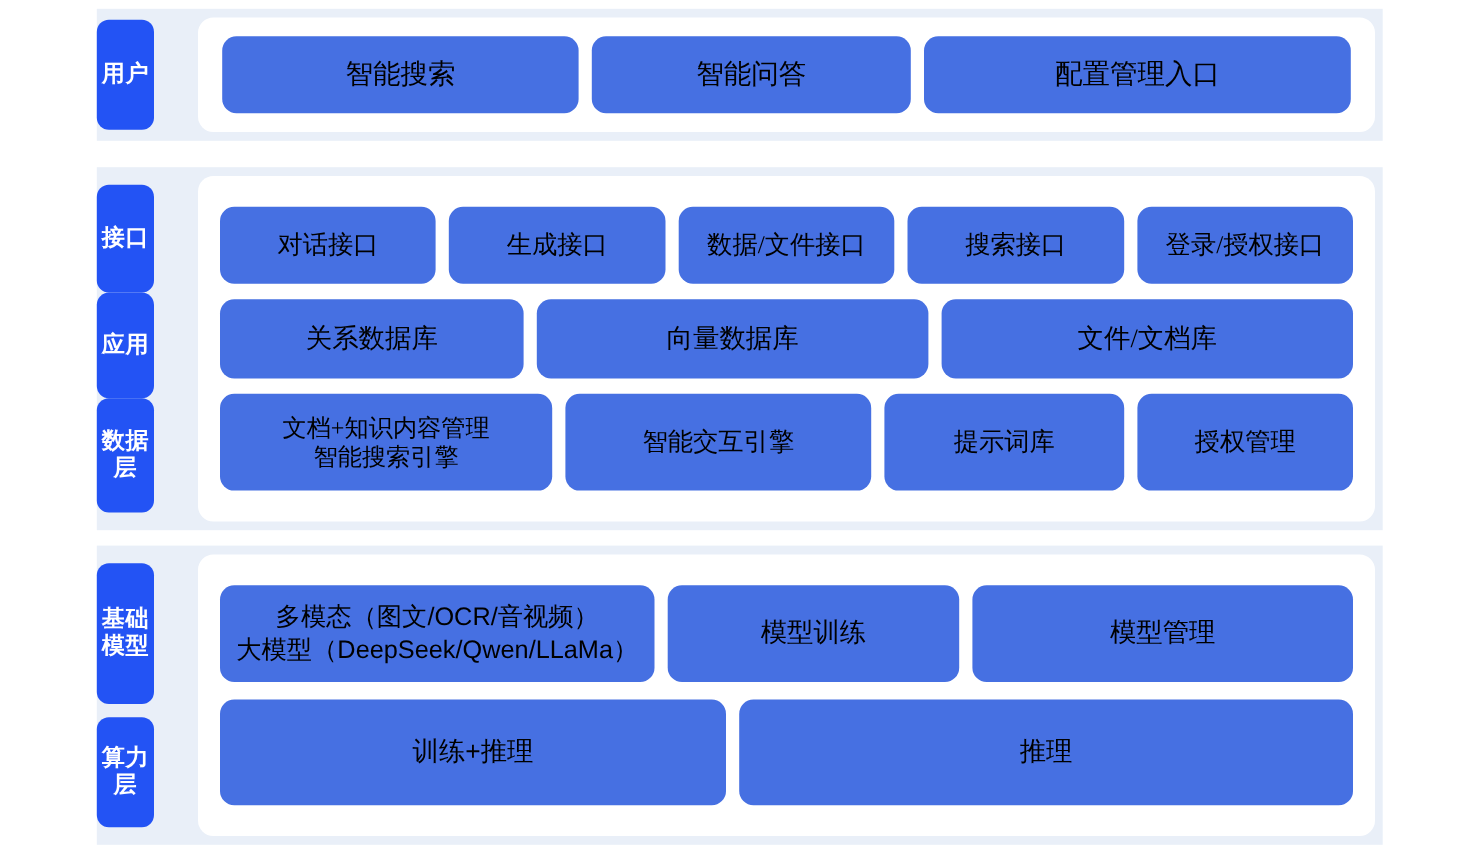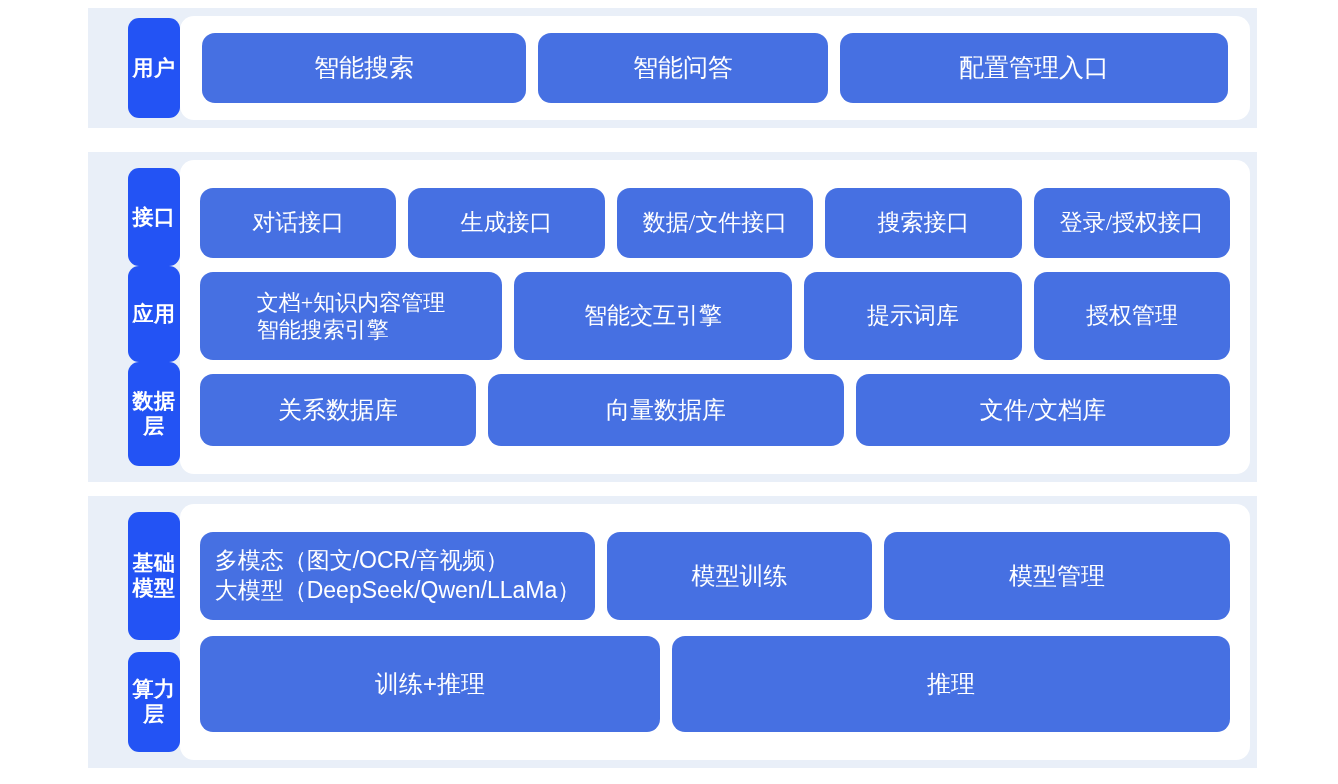--- a/index.html
+++ b/index.html
@@ -31,21 +31,21 @@
     align-items: stretch;
     box-sizing: border-box;
   }
 
   
   .chip-col {
     width: 92px;
     flex: 0 0 92px;
     display: flex;
     flex-direction: column;
-    align-items: flex-end;
+    align-items: flex-start;
     justify-content: center;
     gap: 6px;
     padding: 8px 0;
     box-sizing: border-box;
   }
   .chip {
     width: 52px;
     background: #2353f4;
     border-radius: 11px;
     color: #ffffff;
@@ -78,24 +78,25 @@
 
   .row {
     display: flex;
     gap: 12px;
     align-items: stretch;
   }
 
   .card {
     background: #4670e2;
     border-radius: 13px;
-    color: #ffffff;
+    color: #000000;
     display: flex;
     align-items: center;
     justify-content: center;
+    text-align: center;
     font-size: 23px;
     line-height: 1.25;
     padding: 6px 10px;
     box-sizing: border-box;
     white-space: pre-line;
   }
 
   
   #section-user { top: 8px; height: 120px; }
   #section-user .panel { padding: 14px 22px; }
@@ -173,34 +174,34 @@
     <div class="panel">
 
       <div class="row row-interface">
         <div class="card i1">对话接口</div>
         <div class="card i2">生成接口</div>
         <div class="card i3">数据/文件接口</div>
         <div class="card i4">搜索接口</div>
         <div class="card i5">登录/授权接口</div>
       </div>
 
+      <div class="row row-data">
+        <div class="card d1">关系数据库</div>
+        <div class="card d2">向量数据库</div>
+        <div class="card d3">文件/文档库</div>
+      </div>
+
       <div class="row row-app">
         <div class="card a1">文档+知识内容管理
 智能搜索引擎</div>
         <div class="card a2">智能交互引擎</div>
         <div class="card a3">提示词库</div>
         <div class="card a4">授权管理</div>
       </div>
 
-      <div class="row row-data">
-        <div class="card d1">关系数据库</div>
-        <div class="card d2">向量数据库</div>
-        <div class="card d3">文件/文档库</div>
-      </div>
-
     </div>
   </div>
 
   <div class="section" id="section-bottom">
     <div class="chip-col">
       <div class="chip chip-4">基础模型</div>
       <div class="chip chip-5">算力层</div>
     </div>
     <div class="panel">
 

